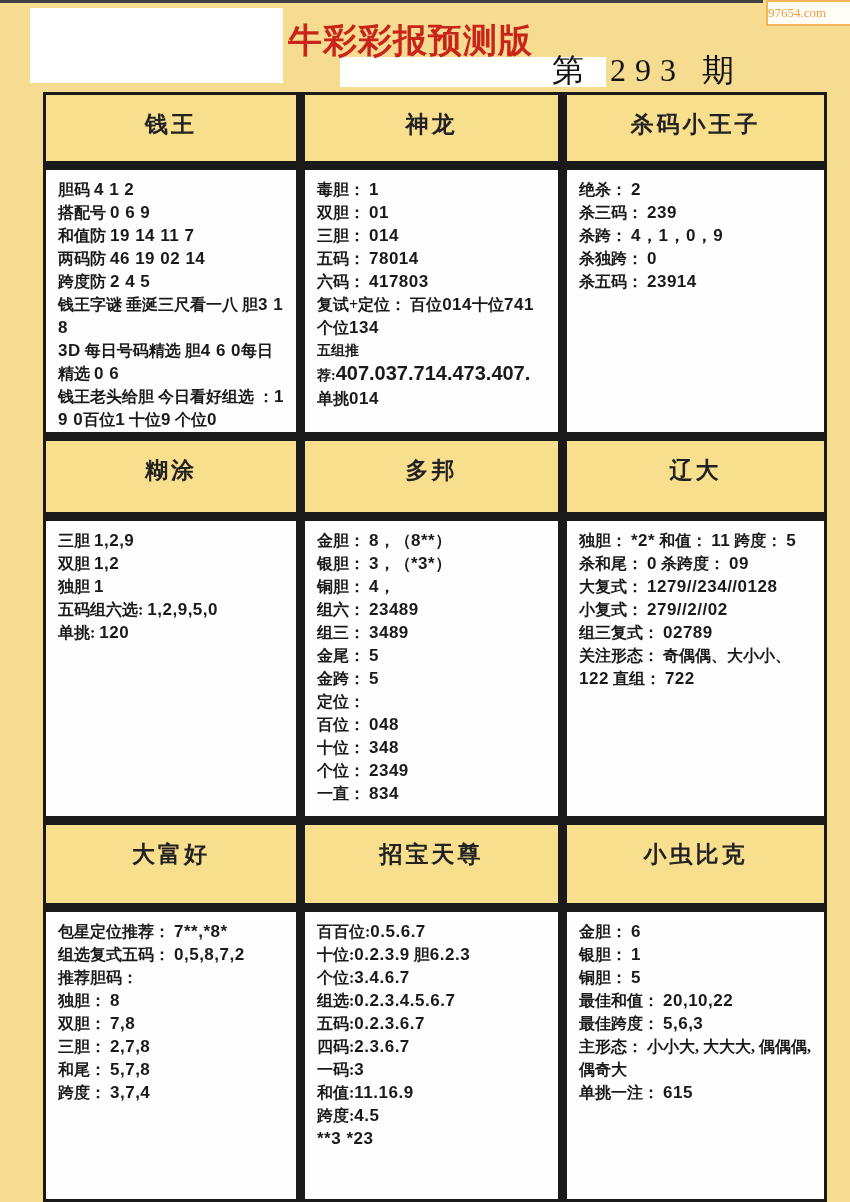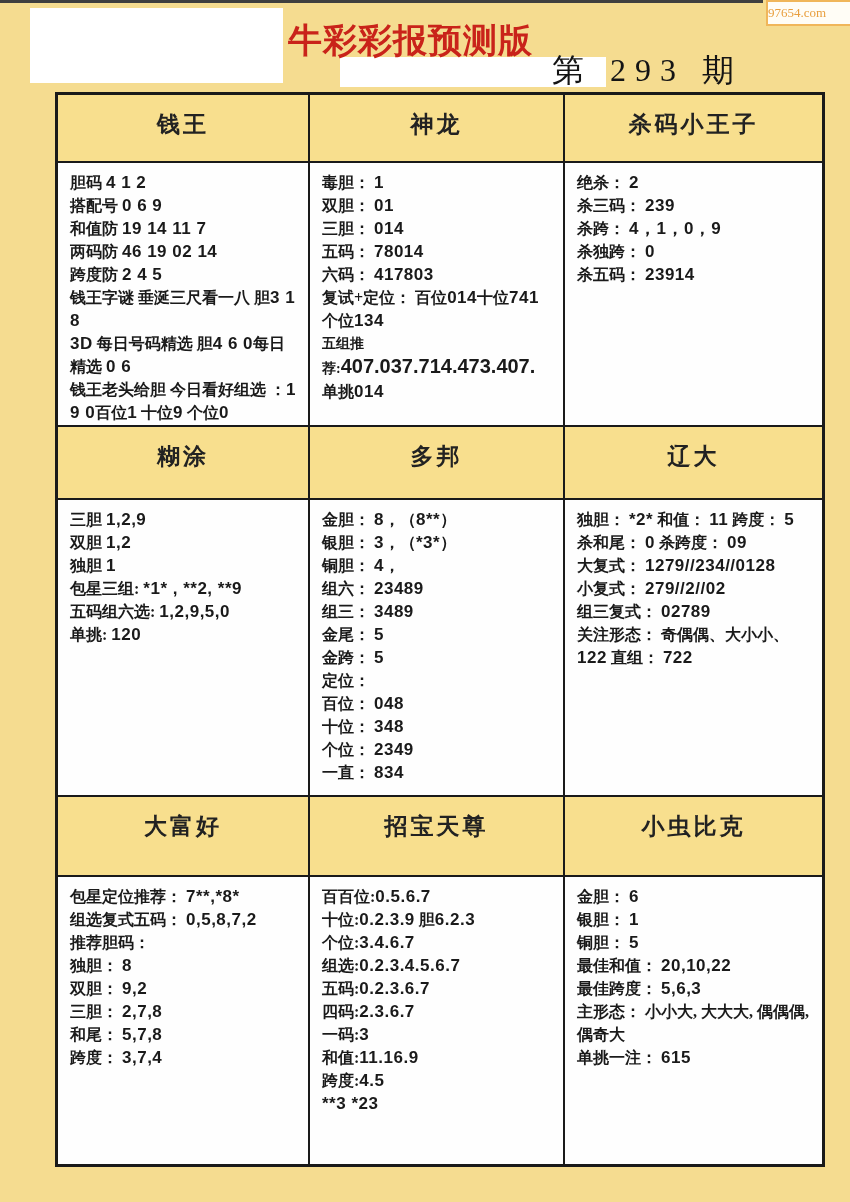--- a/index.html
+++ b/index.html
@@ -26,25 +26,25 @@
     color:var(--title-red,#c9231a);
     font-family:"Liberation Sans",sans-serif;
   }
   .title-issue{
     position:absolute;left:552px;top:20px;
     font-size:32px;color:#141414;letter-spacing:9px;
     font-family:"Liberation Serif",serif;
     margin-top:29px;
   }
   .board{
-    position:absolute;left:55px;top:92px;
+    position:absolute;left:43px;top:92px;
     display:grid;
     grid-template-columns:250px 253px 257px;
     grid-template-rows:66px 262px 71px 295px 78px 287px;
-    gap:2px;
+    gap:9px;
     background:var(--grid-border,#1a1a1a);
     border:3px solid var(--grid-border,#1a1a1a);
   }
   .hd{
     background:var(--panel-header-bg,#f8df8e);
     display:flex;justify-content:center;align-items:flex-start;
     padding-top:14px;
     font-family:"Liberation Serif",serif;
     font-size:23px;font-weight:600;letter-spacing:3px;color:#222;
   }
@@ -120,21 +120,20 @@
       <div class="hd">
         <span>多邦</span>
       </div>
       <div class="hd">
         <span>辽大</span>
       </div>
       <div class="bd">
         <div class="line"><span class="lbl">三胆 </span><span class="num">1,2,9</span></div>
         <div class="line"><span class="lbl">双胆 </span><span class="num">1,2</span></div>
         <div class="line"><span class="lbl">独胆 </span><span class="num">1</span></div>
-        <div class="line"><span class="lbl">包星三组: </span><span class="num">*1* , **2, **9</span></div>
         <div class="line"><span class="lbl">五码组六选: </span><span class="num">1,2,9,5,0</span></div>
         <div class="line"><span class="lbl">单挑: </span><span class="num">120</span></div>
       </div>
       <div class="bd">
         <div class="line"><span class="lbl">金胆： </span><span class="num">8</span><span class="lbl">，（</span><span class="num">8**</span><span class="lbl">）</span></div>
         <div class="line"><span class="lbl">银胆： </span><span class="num">3</span><span class="lbl">，（</span><span class="num">*3*</span><span class="lbl">）</span></div>
         <div class="line"><span class="lbl">铜胆： </span><span class="num">4</span><span class="lbl">，</span></div>
         <div class="line"><span class="lbl">组六： </span><span class="num">23489</span></div>
         <div class="line"><span class="lbl">组三： </span><span class="num">3489</span></div>
         <div class="line"><span class="lbl">金尾： </span><span class="num">5</span></div>
@@ -159,21 +158,21 @@
         <span>招宝天尊</span>
       </div>
       <div class="hd">
         <span>小虫比克</span>
       </div>
       <div class="bd">
         <div class="line"><span class="lbl">包星定位推荐： </span><span class="num">7**,*8*</span></div>
         <div class="line"><span class="lbl">组选复式五码： </span><span class="num">0,5,8,7,2</span></div>
         <div class="line"><span class="lbl">推荐胆码：</span></div>
         <div class="line"><span class="lbl">独胆： </span><span class="num">8</span></div>
-        <div class="line"><span class="lbl">双胆： </span><span class="num">9,2</span></div>
+        <div class="line"><span class="lbl">双胆： </span><span class="num">7,8</span></div>
         <div class="line"><span class="lbl">三胆： </span><span class="num">2,7,8</span></div>
         <div class="line"><span class="lbl">和尾： </span><span class="num">5,7,8</span></div>
         <div class="line"><span class="lbl">跨度： </span><span class="num">3,7,4</span></div>
       </div>
       <div class="bd">
         <div class="line"><span class="lbl">百百位:</span><span class="num">0.5.6.7</span></div>
         <div class="line"><span class="lbl">十位:</span><span class="num">0.2.3.9</span><span class="lbl"> 胆</span><span class="num">6.2.3</span></div>
         <div class="line"><span class="lbl">个位:</span><span class="num">3.4.6.7</span></div>
         <div class="line"><span class="lbl">组选:</span><span class="num">0.2.3.4.5.6.7</span></div>
         <div class="line"><span class="lbl">五码:</span><span class="num">0.2.3.6.7</span></div>

